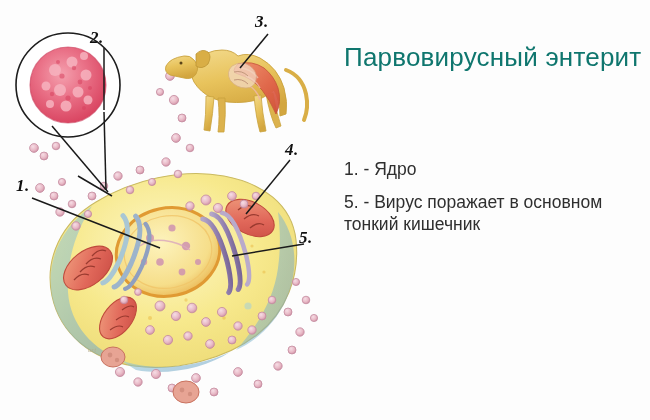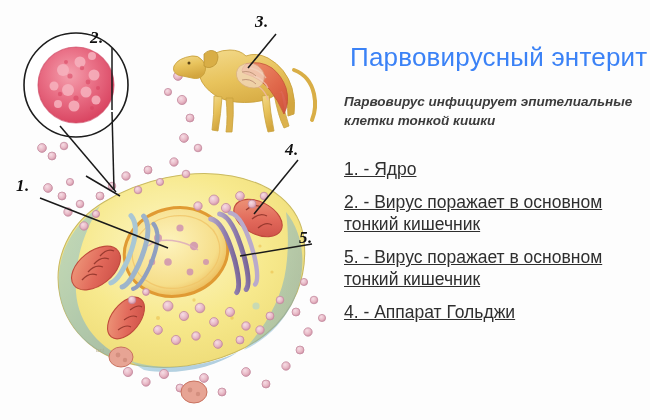--- a/index.html
+++ b/index.html
@@ -6,21 +6,21 @@
   body{
     width:650px;height:420px;
     background:#fdfdfd;
     font-family:"Liberation Sans",sans-serif;
     overflow:hidden;
     position:relative;
   }
   #stage{position:relative;width:650px;height:420px;background:#fdfdfd;}
 
   
-  .illus{position:absolute;left:0;top:0;width:330px;height:420px;padding-left:8px;}
+  .illus{position:absolute;left:0;top:0;width:330px;height:420px;}
   .illus svg{display:block;}
 
   
   .callout{
     position:absolute;
     font-family:"Liberation Serif",serif;
     font-style:italic;font-weight:bold;
     font-size:17px;color:#101010;
     letter-spacing:.5px;
     white-space:nowrap;
@@ -28,33 +28,32 @@
   #callout-1{left:16px;top:176px;}
   #callout-2{left:90px;top:28px;}
   #callout-3{left:255px;top:12px;}
   #callout-4{left:285px;top:140px;}
   #callout-5{left:299px;top:228px;}
 
   
   .textpanel{position:absolute;left:336px;top:0;width:314px;height:420px;}
   .title{
     position:absolute;left:8px;top:42px;
-    font-size:26px;color:#3b82f6;font-weight:400;
-    letter-spacing:.2px;white-space:nowrap;margin-left:6px;
+    font-size:26px;color:#0f766e;font-weight:400;
+    letter-spacing:.2px;white-space:nowrap;
   }
   .subtitle{
     position:absolute;left:8px;top:92px;width:300px;
     font-size:13.5px;line-height:19px;
     font-weight:bold;font-style:italic;color:#3c3c3c;
   }
   .legend{position:absolute;left:8px;top:158px;width:304px;}
   .legend-item{
     font-size:17.5px;line-height:22px;color:#2f2f2f;
     margin-bottom:11px;
-    text-decoration:underline;
   }
   .legend-item.two-line{line-height:22px;}
 </style>
 </head>
 <body>
 
 <div id="stage">
 
   <div class="illus">
     <svg width="330" height="420" viewBox="0 0 330 420" xmlns="http://www.w3.org/2000/svg">
@@ -357,22 +356,19 @@
   </div>
 
   <div class="callout" id="callout-1">1.</div>
   <div class="callout" id="callout-2">2.</div>
   <div class="callout" id="callout-3">3.</div>
   <div class="callout" id="callout-4">4.</div>
   <div class="callout" id="callout-5">5.</div>
 
   <div class="textpanel">
     <div class="title">Парвовирусный энтерит</div>
-    <div class="subtitle">Парвовирус инфицирует эпителиальные клетки тонкой кишки</div>
     <div class="legend">
       <div class="legend-item">1. - Ядро</div>
-      <div class="legend-item two-line">2. - Вирус поражает в основном тонкий кишечник</div>
       <div class="legend-item two-line">5. - Вирус поражает в основном тонкий кишечник</div>
-      <div class="legend-item">4. - Аппарат Гольджи</div>
     </div>
   </div>
 
 </div>
 
 </body></html>

